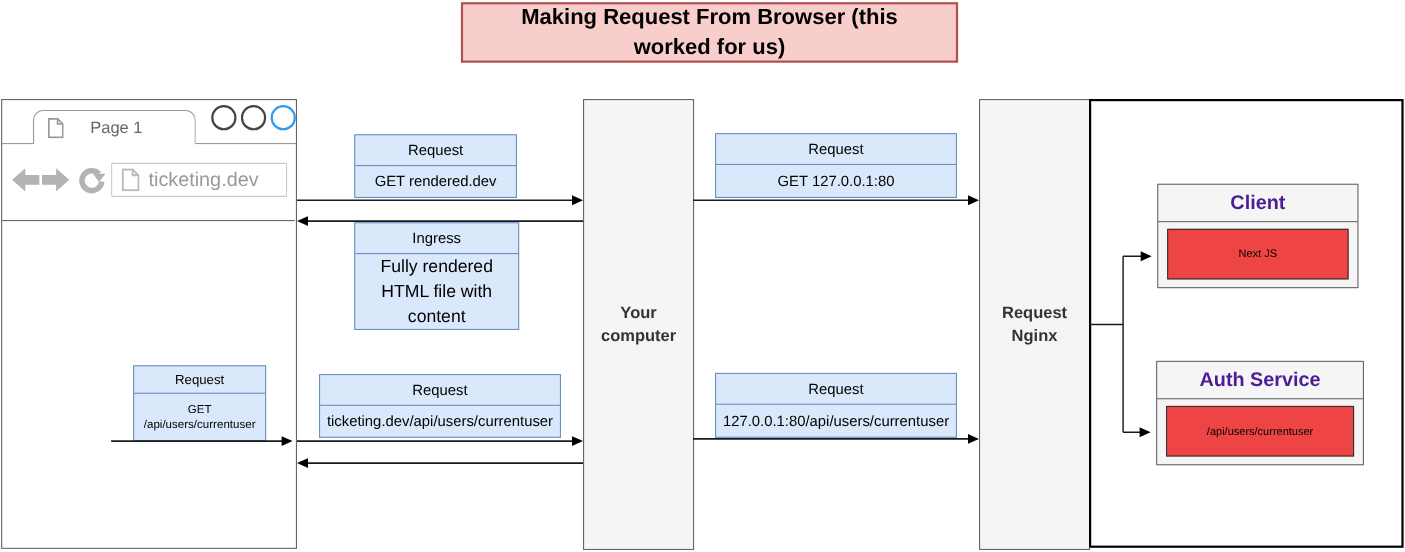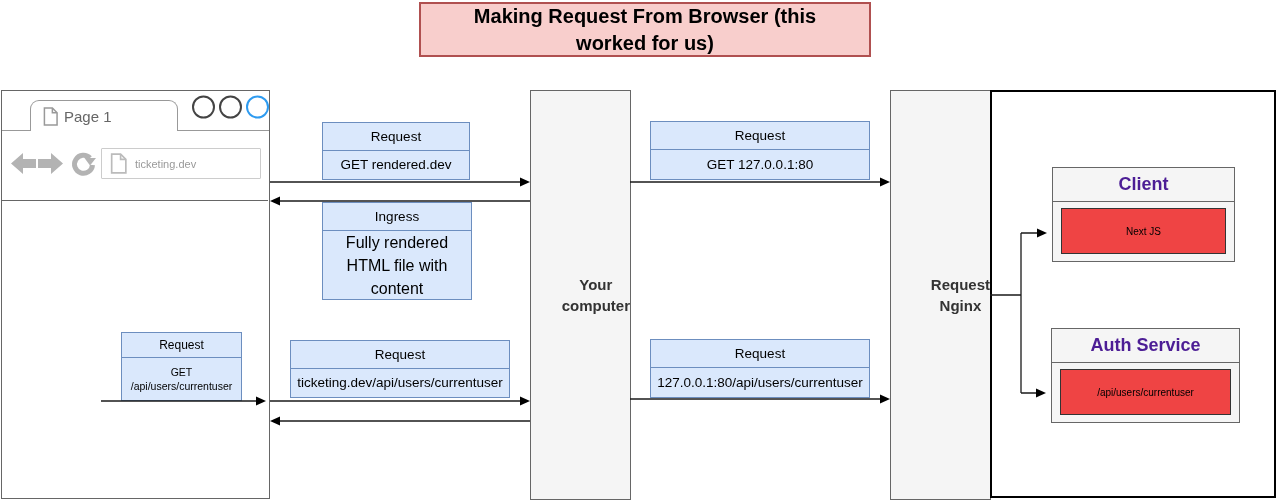--- a/index.html
+++ b/index.html
@@ -8,45 +8,45 @@
   .abs{position:absolute}
 
   .title-box{left:419px;top:2px;width:452px;height:55px;
     background:var(--title-fill,#f8cecc);border:2px solid var(--title-stroke,#b05050);
     display:flex;align-items:center;justify-content:center;text-align:center;
     font-weight:bold;font-size:20px;line-height:1.35;padding:0 40px;box-sizing:border-box}
 
   
   .browser{left:1px;top:90px;width:269px;height:409px;background:#fff;border:1.5px solid #666;box-sizing:border-box}
   .tab{left:28px;top:9px;width:148px;height:31px;border:1.5px solid #999;border-bottom:none;
-    border-radius:9px 9px 0 0;display:flex;align-items:center;gap:6px;padding-left:12px;
+    border-radius:9px 9px 0 0;display:flex;align-items:center;gap:24px;padding-left:12px;
     background:#fff;color:#666;font-size:15px;box-sizing:border-box}
   .tabline{height:0;border-top:1.5px solid #999}
   .toolbar-sep{left:0;top:109px;width:266px;border-top:1.5px solid #666}
   .addr{left:99px;top:57px;width:160px;height:31px;border:1.5px solid #ccc;border-radius:1px;
-    display:flex;align-items:center;gap:8px;padding-left:8px;color:#999;font-size:11px;box-sizing:border-box}
+    display:flex;align-items:center;gap:8px;padding-left:8px;color:#999;font-size:18px;box-sizing:border-box}
   .react-box{left:9px;top:251px;width:91px;height:134px;
     background:var(--orange-fill,#ffe6cc);border:1.5px solid var(--orange-stroke,#d79b00);
     display:flex;align-items:center;justify-content:center;text-align:center;
     font-weight:bold;font-size:20px;white-space:pre-line;line-height:1.35;box-sizing:border-box}
 
   
   .bluebox{background:var(--blue-fill,#dae8fc);border:1px solid var(--blue-stroke,#6c8ebf);
     display:flex;flex-direction:column;box-sizing:border-box}
   .bb-hdr{font-weight:normal;text-align:center;font-size:13.5px;padding:6px 2px;
     border-bottom:1px solid var(--blue-stroke,#6c8ebf)}
   .bb-body{flex:1;display:flex;align-items:center;justify-content:center;text-align:center;
     font-size:13.5px;white-space:pre-line;line-height:1.3}
   .resp .bb-body{font-size:16px;line-height:1.45}
   .small .bb-hdr{font-size:12px;padding:5px 2px}
   .small .bb-body{font-size:10.5px;line-height:1.35}
 
   
   .node{background:var(--node-fill,#f5f5f5);border:1.5px solid var(--node-stroke,#666);
-    display:flex;align-items:center;justify-content:flex-end;text-align:center;
+    display:flex;align-items:center;justify-content:center;text-align:center;
     font-weight:bold;font-size:15px;color:#333;white-space:pre-line;line-height:1.4;box-sizing:border-box}
   .your-computer{left:530px;top:90px;width:101px;height:410px}
   .ingress{left:890px;top:90px;width:101px;height:410px}
 
   .right-container{left:990px;top:90px;width:286px;height:408px;background:#fff;border:2px solid #000;box-sizing:border-box}
 
   .panel{position:absolute;background:#f5f5f5;border:1.5px solid #666;box-sizing:border-box}
   .panel-hdr{height:34px;display:flex;align-items:center;justify-content:center;
     font-weight:bold;font-size:18px;color:#4c1d95;border-bottom:1.5px solid #666;box-sizing:border-box}
   .panel-body{position:relative;height:calc(100% - 34px)}

